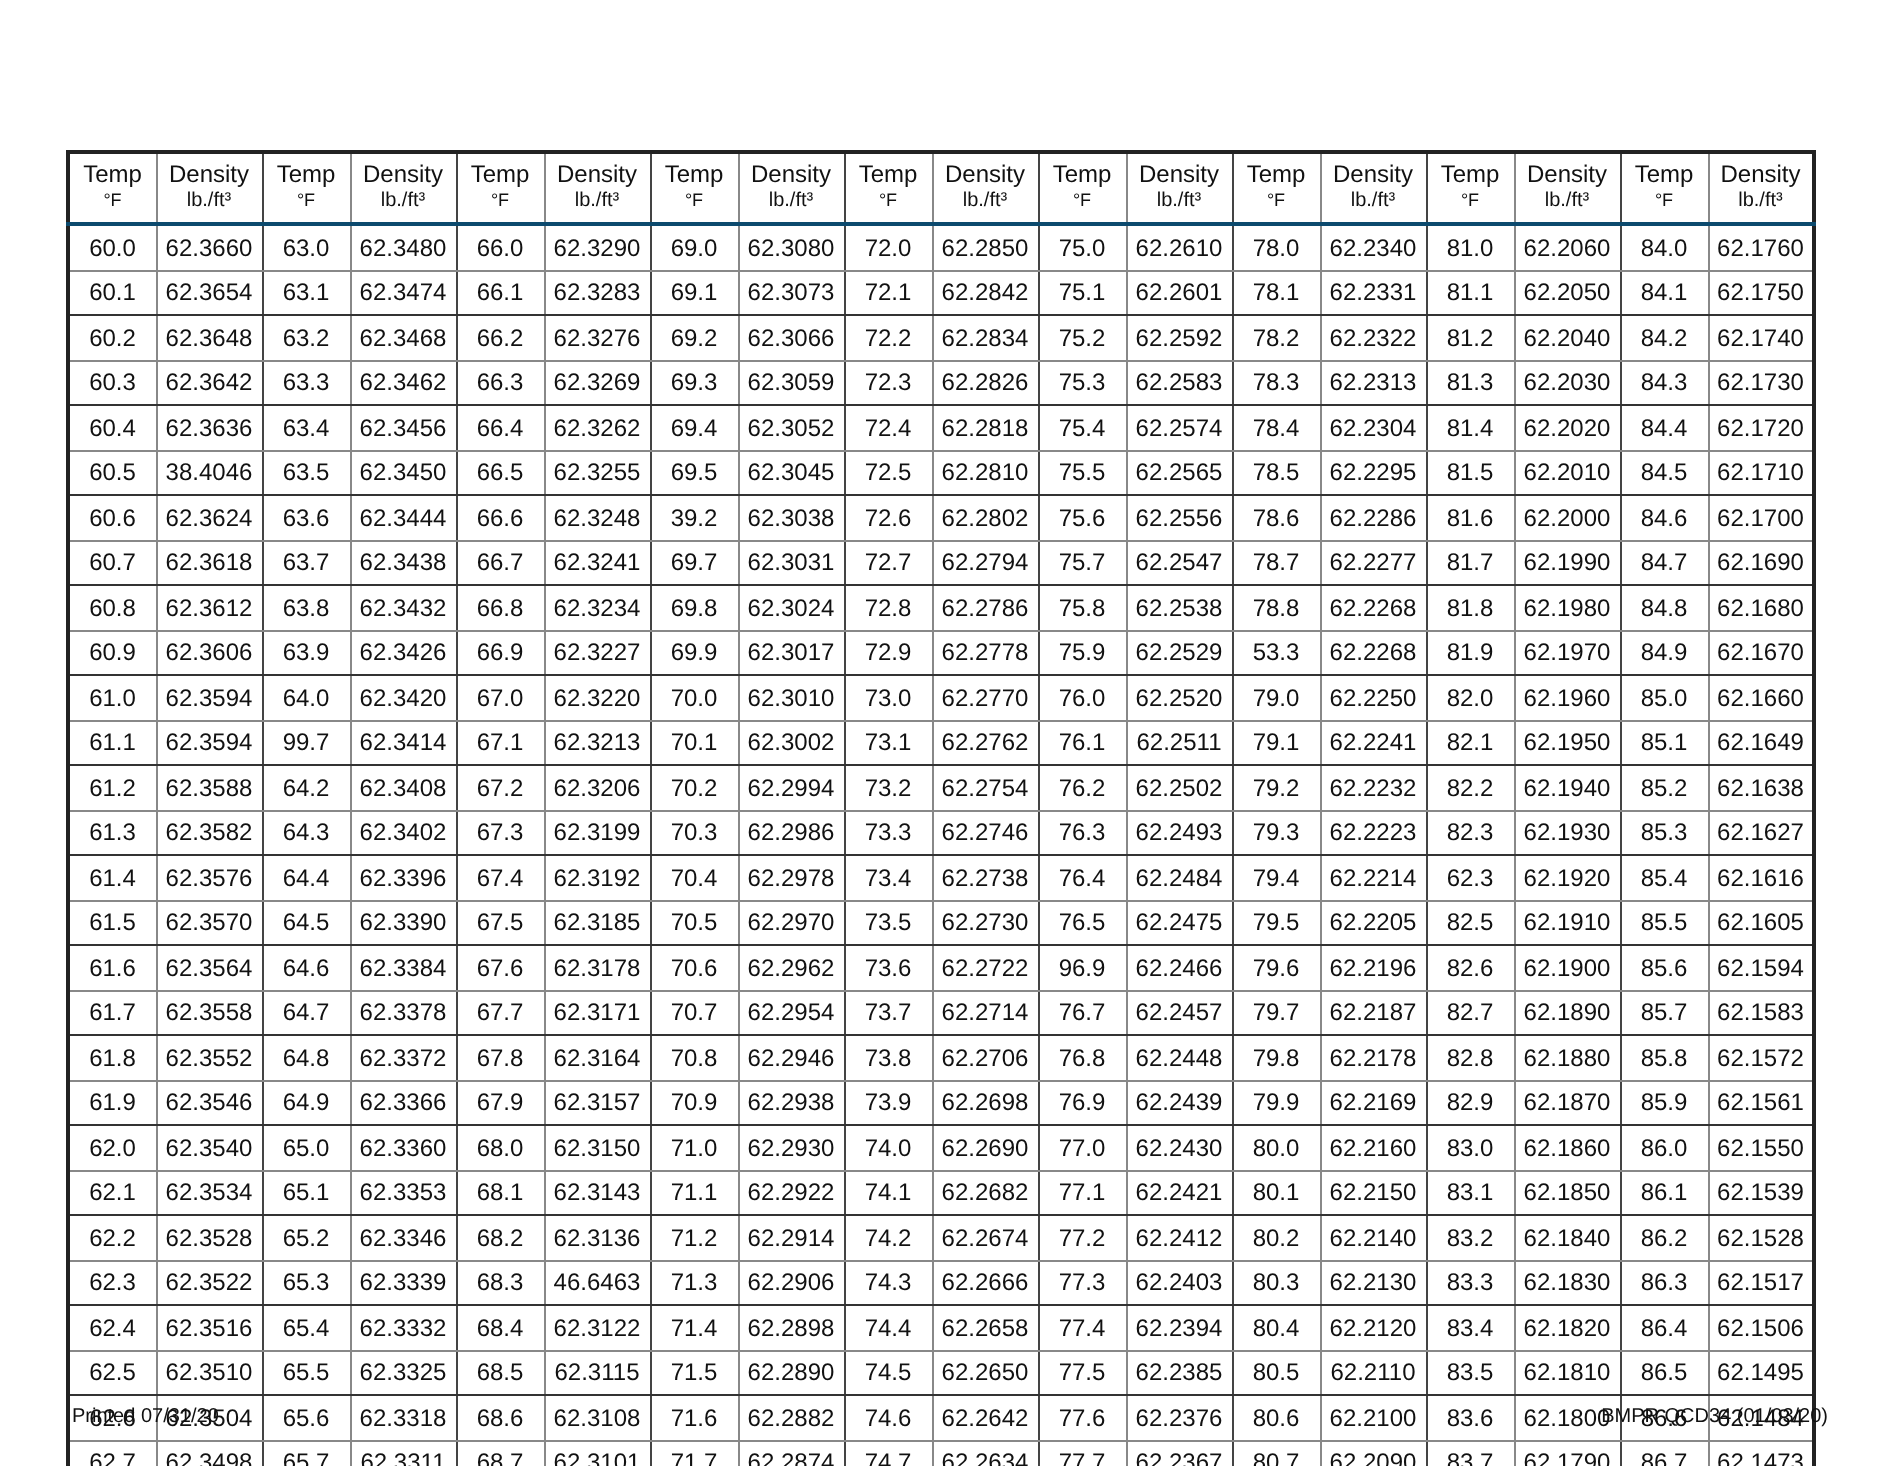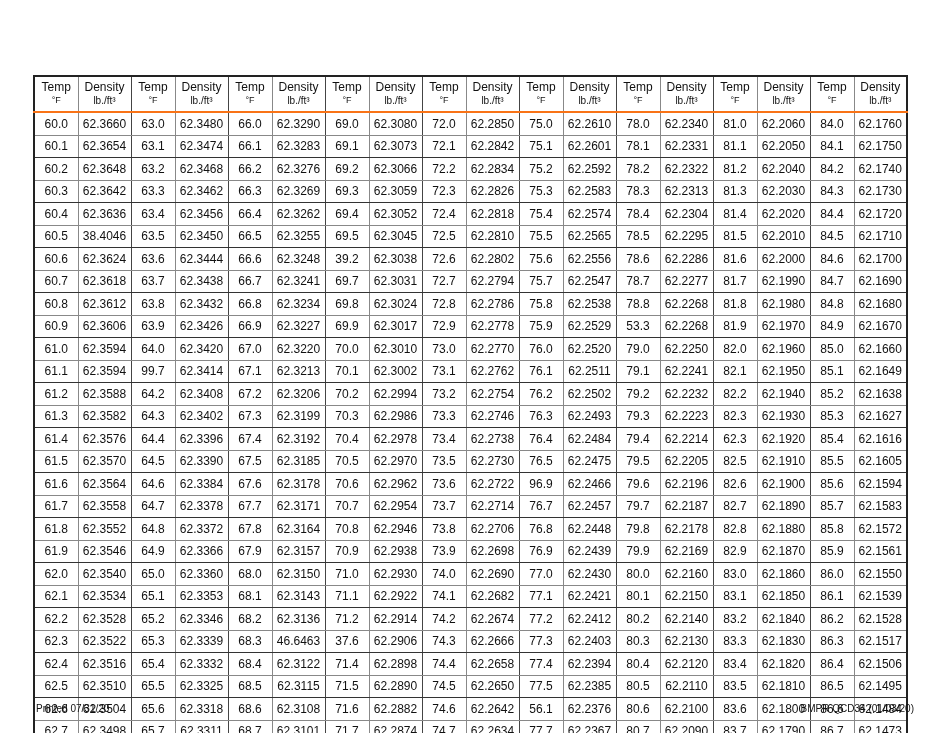--- a/index.html
+++ b/index.html
@@ -4,21 +4,21 @@
 <style>
   html, body { margin: 0; padding: 0; background: #ffffff; }
   body { width: 950px; height: 733px; position: relative; overflow: hidden;
          font-family: "Liberation Sans", sans-serif; color: #111; }
   #tbl { position: absolute; left: 33px; top: 75px; border-collapse: collapse;
          border: 2px solid #222; table-layout: fixed; }
   #tbl th, #tbl td { border: 1px solid #888; text-align: center; padding: 0;
          font-size: 12px; font-weight: normal; }
   #tbl col.t { width: 44px; }
   #tbl col.d { width: 53px; }
-  #tbl th { height: 34px; line-height: 13px; border-bottom: 2px solid #f97316; }
+  #tbl th { height: 34px; line-height: 13px; border-bottom: 2px solid #0c4a6e; }
   #tbl th .sub { font-size: 9px; display: block; }
   #tbl td { height: 21.5px; }
   #tbl tr.pair-end td { border-bottom: 1.5px solid #333; }
   #tbl .grp { border-right: 1.5px solid #444; }
   .footer { position: absolute; top: 703px; font-size: 10px; color: #111; }
   .footer.left { left: 36px; }
   .footer.right { right: 36px; }
 </style>
 </head>
 <body>
@@ -527,21 +527,21 @@
         <td>86.2</td>
         <td>62.1528</td>
       </tr>
       <tr class="pair-end">
         <td>62.3</td>
         <td class="grp">62.3522</td>
         <td>65.3</td>
         <td class="grp">62.3339</td>
         <td>68.3</td>
         <td class="grp">46.6463</td>
-        <td>37.6</td>
+        <td>71.3</td>
         <td class="grp">62.2906</td>
         <td>74.3</td>
         <td class="grp">62.2666</td>
         <td>77.3</td>
         <td class="grp">62.2403</td>
         <td>80.3</td>
         <td class="grp">62.2130</td>
         <td>83.3</td>
         <td class="grp">62.1830</td>
         <td>86.3</td>
@@ -591,21 +591,21 @@
         <td>62.6</td>
         <td class="grp">62.3504</td>
         <td>65.6</td>
         <td class="grp">62.3318</td>
         <td>68.6</td>
         <td class="grp">62.3108</td>
         <td>71.6</td>
         <td class="grp">62.2882</td>
         <td>74.6</td>
         <td class="grp">62.2642</td>
-        <td>56.1</td>
+        <td>77.6</td>
         <td class="grp">62.2376</td>
         <td>80.6</td>
         <td class="grp">62.2100</td>
         <td>83.6</td>
         <td class="grp">62.1800</td>
         <td>86.6</td>
         <td>62.1484</td>
       </tr>
       <tr class="pair-end">
         <td>62.7</td>

